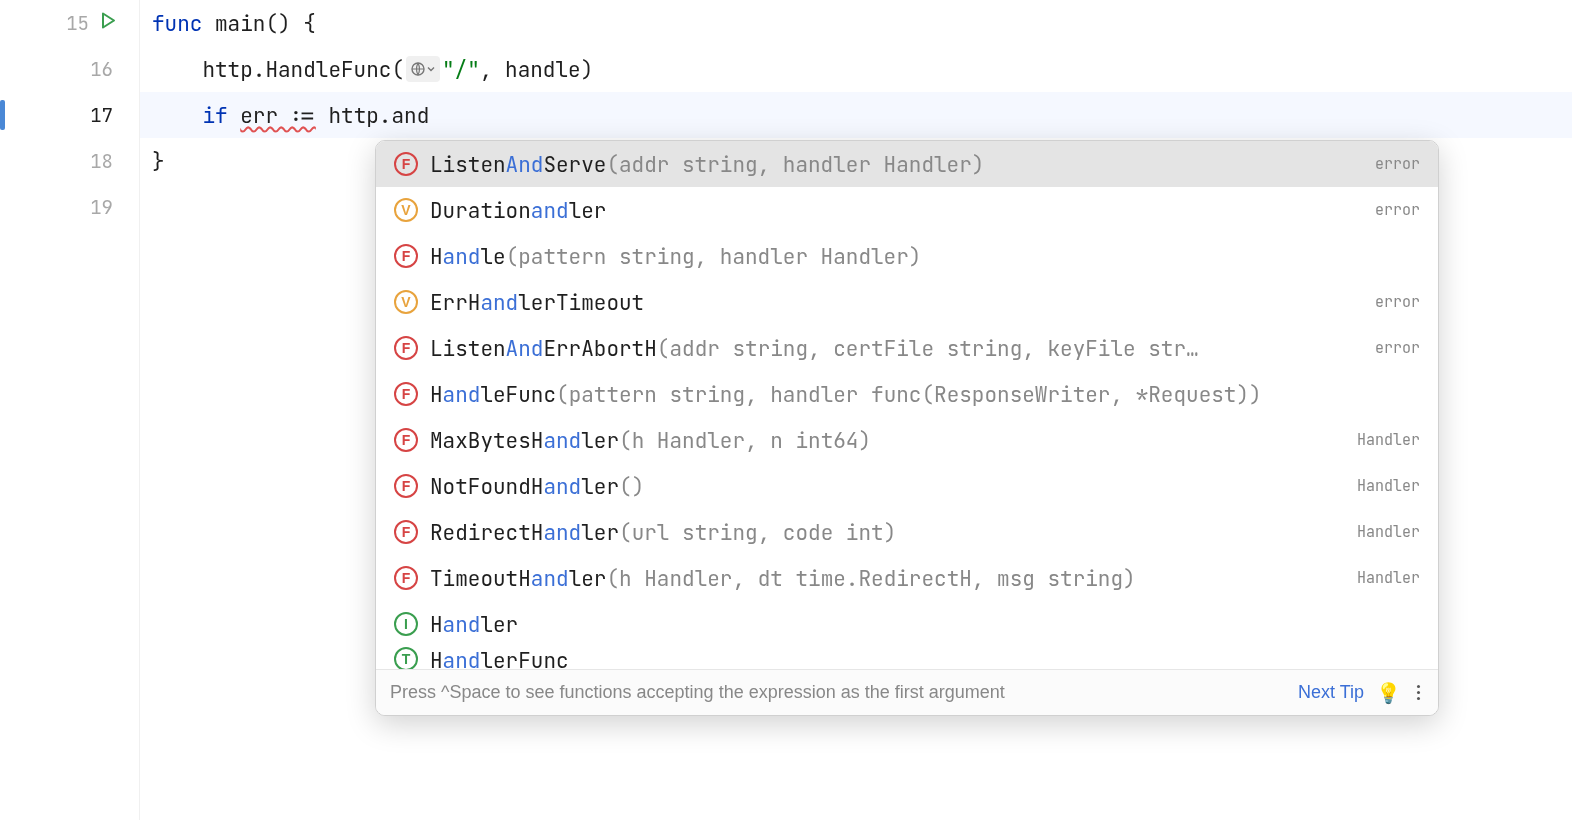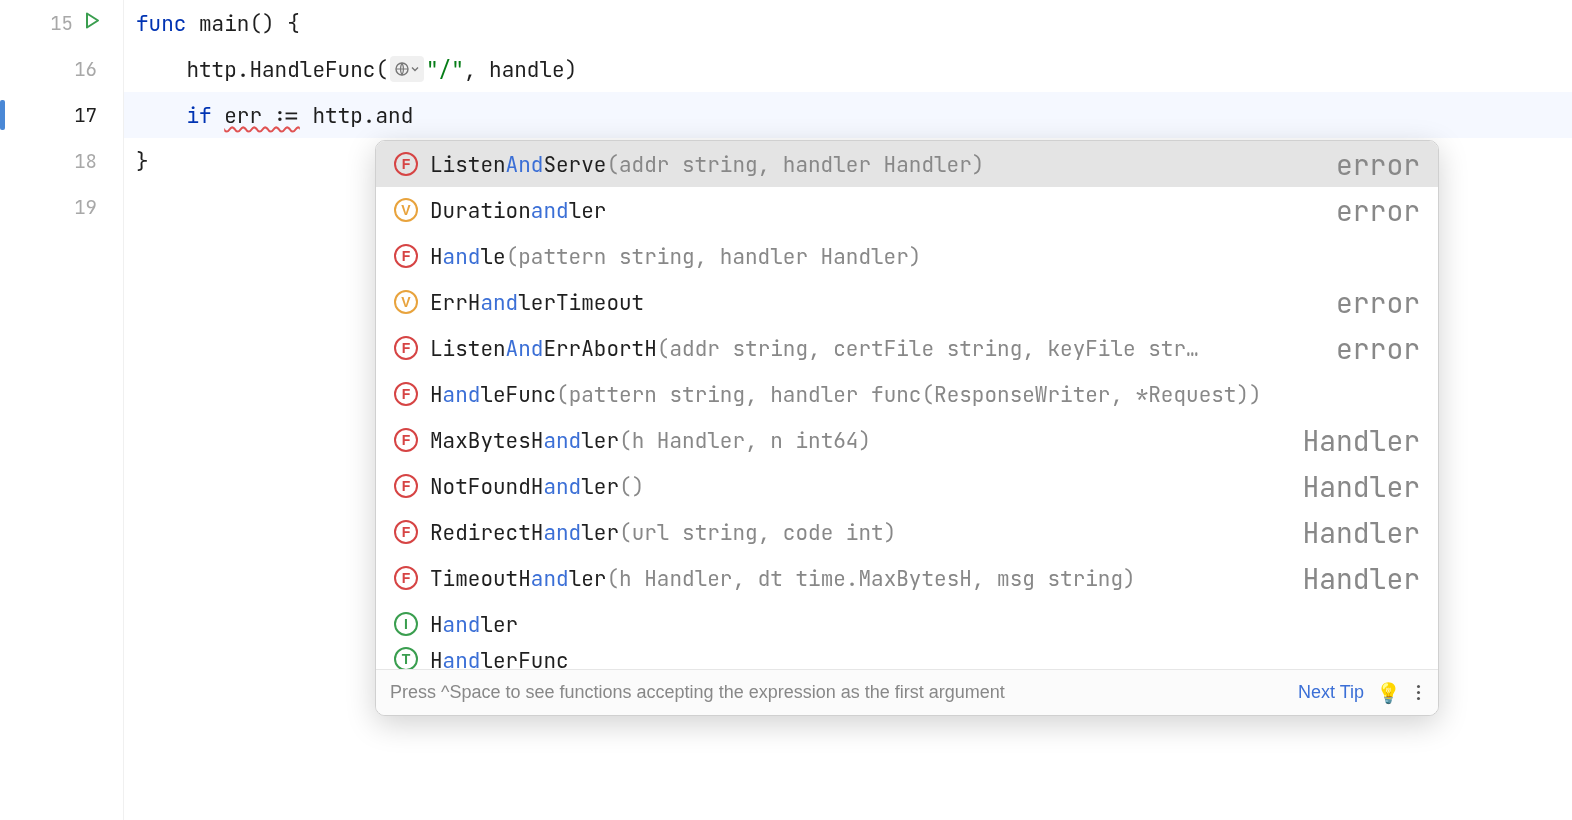--- a/index.html
+++ b/index.html
@@ -11,21 +11,21 @@
     width: 1572px;
     height: 820px;
     overflow: hidden;
     position: relative;
   }
   .editor {
     display: flex;
     height: 100%;
   }
   .gutter {
-    width: 124px;
+    width: 140px;
     flex-shrink: 0;
     border-right: 1px solid #f0f0f0;
     padding-top: 0;
     background: #ffffff;
   }
   .gutter-line {
     height: 46px;
     display: flex;
     align-items: center;
     justify-content: flex-end;
@@ -133,21 +133,21 @@
   .icon-i { border-color: #3a9e4f; color: #3a9e4f; }
   .icon-t { border-color: #3a9e4f; color: #3a9e4f; }
   .item-main {
     flex: 1;
     overflow: hidden;
     white-space: nowrap;
     text-overflow: ellipsis;
   }
   .item-ret {
     color: #888;
-    font-size: 28px;
+    font-size: 15px;
     flex-shrink: 0;
     margin-left: 10px;
   }
   .match { color: #3b6fd6; }
   .sig { color: #888; }
   .name { color: #1f1f1f; }
   .popup-item.partial {
     height: 22px;
     overflow: hidden;
     align-items: flex-start;
@@ -249,21 +249,21 @@
         <span class="item-main"><span class="name">NotFoundH</span><span class="match">and</span><span class="name">ler</span><span class="sig">()</span></span>
         <span class="item-ret">Handler</span>
       </div>
       <div class="popup-item">
         <span class="item-icon icon-f">F</span>
         <span class="item-main"><span class="name">RedirectH</span><span class="match">and</span><span class="name">ler</span><span class="sig">(url string, code int)</span></span>
         <span class="item-ret">Handler</span>
       </div>
       <div class="popup-item">
         <span class="item-icon icon-f">F</span>
-        <span class="item-main"><span class="name">TimeoutH</span><span class="match">and</span><span class="name">ler</span><span class="sig">(h Handler, dt time.MaxBytesH, msg string)</span></span>
+        <span class="item-main"><span class="name">TimeoutH</span><span class="match">and</span><span class="name">ler</span><span class="sig">(h Handler, dt time.RedirectH, msg string)</span></span>
         <span class="item-ret">Handler</span>
       </div>
       <div class="popup-item">
         <span class="item-icon icon-i">I</span>
         <span class="item-main"><span class="name">H</span><span class="match">and</span><span class="name">ler</span></span>
       </div>
       <div class="popup-item partial">
         <span class="item-icon icon-t">T</span>
         <span class="item-main"><span class="name">H</span><span class="match">and</span><span class="name">lerFunc</span></span>
       </div>

